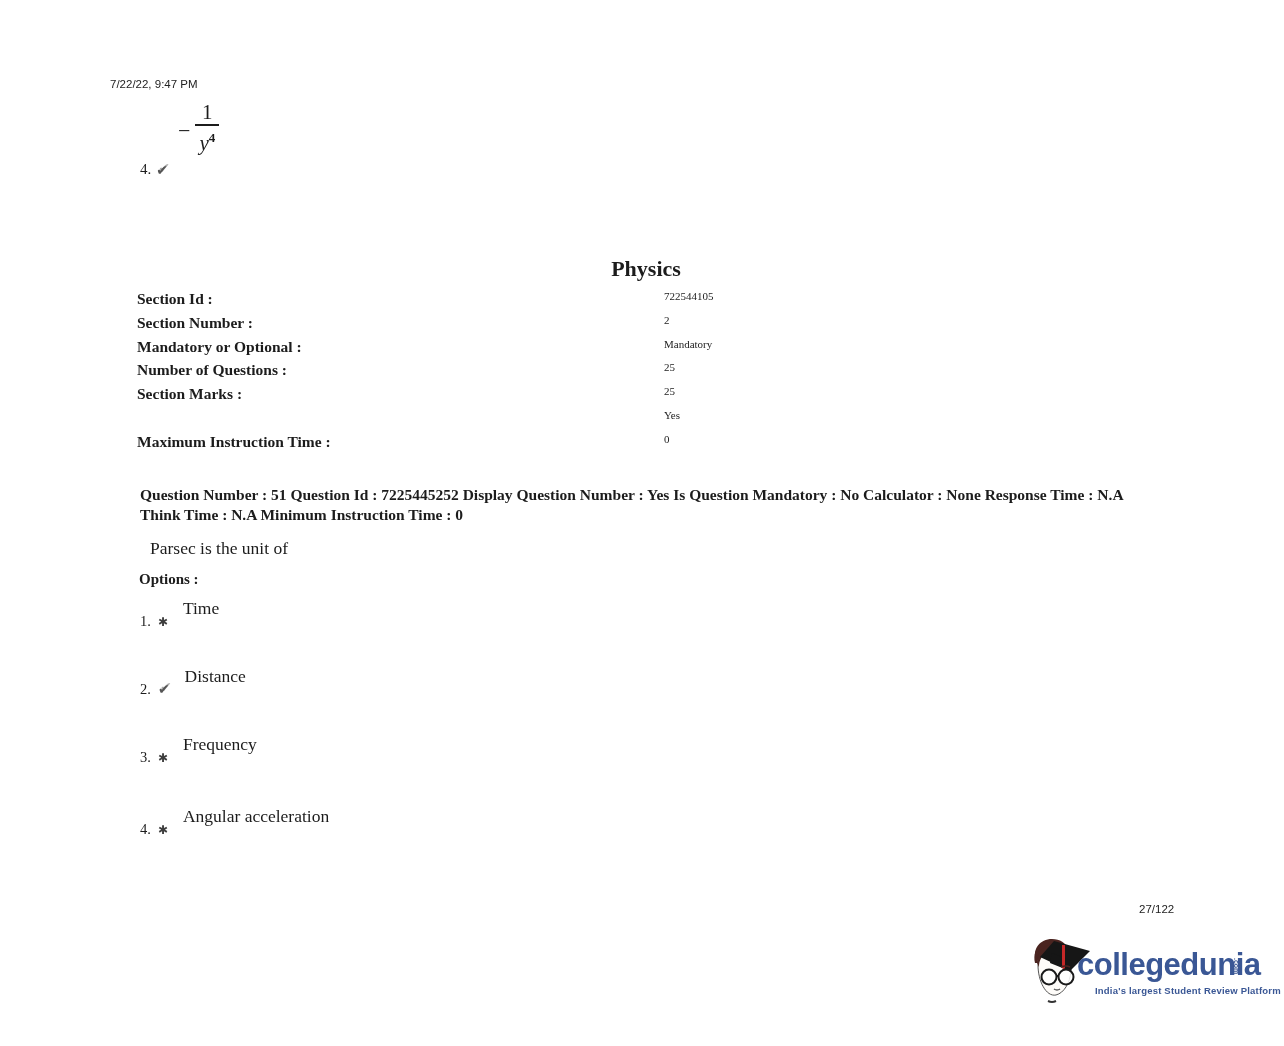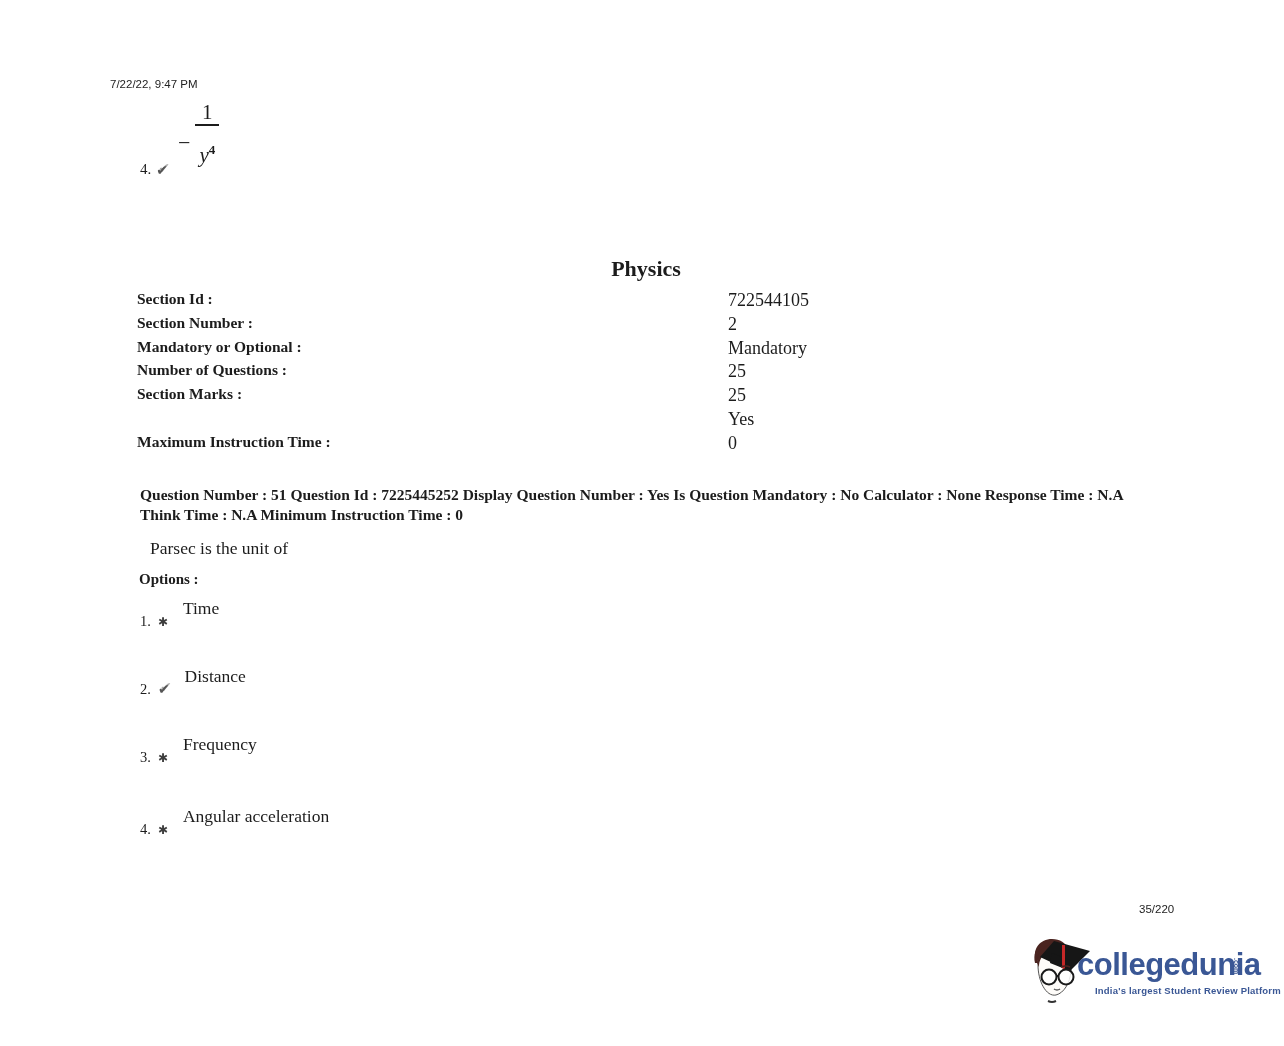--- a/index.html
+++ b/index.html
@@ -25,21 +25,21 @@
   
   .formula-wrap {
     left: 178px; top: 100px;
     display: flex; align-items: center;
     font-size: 21px;
   }
   .formula-minus { font-size: 22px; margin-right: 5px; margin-top: 2px; }
   .fraction { display: inline-flex; flex-direction: column; align-items: center; }
   .fraction .num { font-size: 21px; line-height: 24px; padding: 0 6px; }
   .fraction .bar { width: 100%; height: 2px; background: #1c1c1c; }
-  .fraction .den { font-size: 21px; line-height: 26px; padding: 16px 4px; }
+  .fraction .den { font-size: 21px; line-height: 26px; padding: 4px 4px; }
   .den .var { font-style: italic; }
   .den sup { font-size: 13px; font-weight: bold; vertical-align: super; line-height: 0; }
 
   .prev-answer {
     left: 140px; top: 161px;
     display: flex; align-items: center; gap: 5px;
     font-size: 15px;
   }
 
   
@@ -64,22 +64,22 @@
     font-weight: bold;
     font-size: 22px;
   }
   .section-table { left: 0; top: 290px; width: 1284px; }
   .section-row { position: absolute; left: 0; width: 1160px; height: 24px; }
   .section-row .lbl {
     position: absolute; left: 137px;
     font-weight: bold; font-size: 15.5px; white-space: nowrap;
   }
   .section-row .val {
-    position: absolute; left: 728px;
-    font-size: 18px; white-space: nowrap;
+    position: absolute; left: 664px;
+    font-size: 11px; white-space: nowrap;
   }
 
   
   .question-meta {
     left: 140px; top: 485px; width: 1025px;
     font-weight: bold;
     font-size: 15.5px;
     line-height: 20px;
   }
 
@@ -203,21 +203,21 @@
   <span class="opt-icon icon-cross">✱</span>
   <span class="opt-label">Frequency</span>
 </div>
 
 <div class="option" style="top:808px">
   <span class="opt-num">4.</span>
   <span class="opt-icon icon-cross">✱</span>
   <span class="opt-label">Angular acceleration</span>
 </div>
 
-<div class="abs page-indicator">35/220</div>
+<div class="abs page-indicator">27/122</div>
 
 <div class="abs logo">
   <svg class="logo-mascot" width="62" height="84" viewBox="0 0 62 84">
 
     <path d="M8,30 C4,18 12,8 24,8 C32,8 38,12 40,18 L38,30 C30,24 16,24 8,30 Z" fill="#4a2420"></path>
     <path d="M7,32 C5,24 8,16 14,12 C10,20 9,26 10,32 Z" fill="#4a2420"></path>
 
     <path d="M10,34 C10,22 20,16 30,18 C40,20 44,28 43,40 C42,52 36,62 28,64 C18,66 10,50 10,34 Z" fill="#fefcf9" stroke="#555" stroke-width="1"></path>
 
     <path d="M9,32 C9,20 18,12 28,13 C36,14 40,19 41,25 C34,18 24,17 18,22 C13,26 11,30 11,36 Z" fill="#4a2420"></path>

